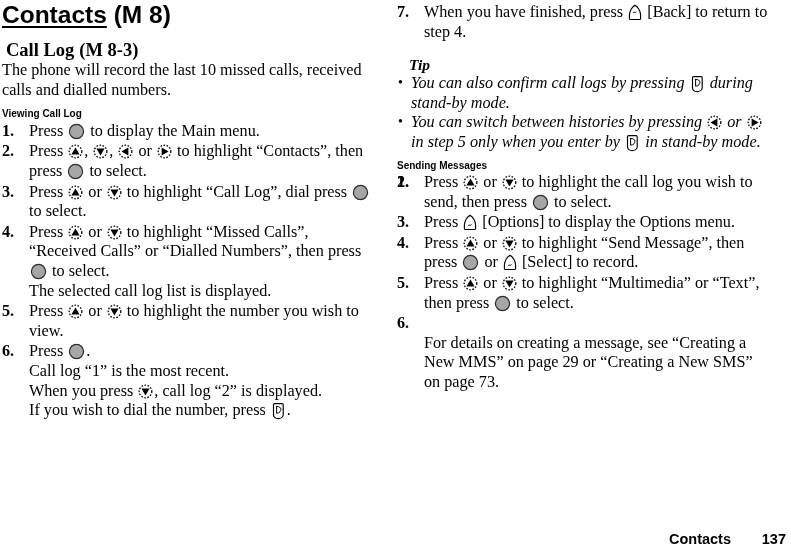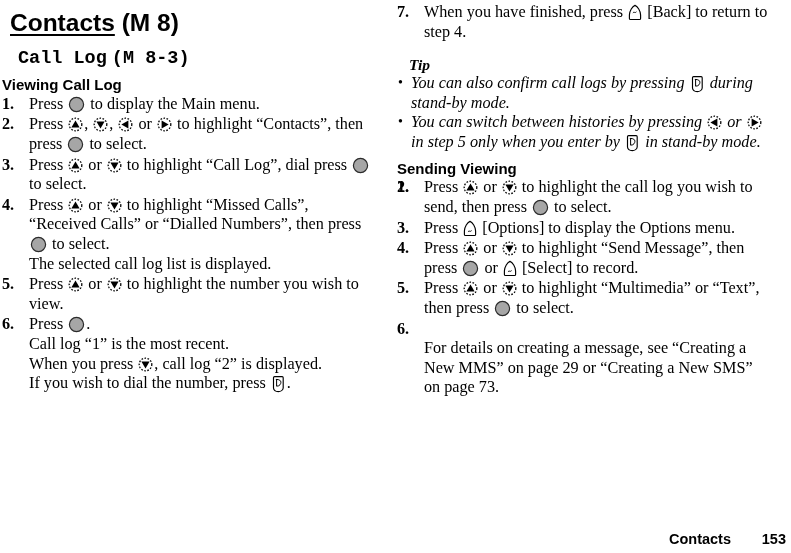--- a/index.html
+++ b/index.html
@@ -26,44 +26,44 @@
   }
   .col-left  { left: 2px; }
   .col-right { left: 397px; }
 
   
   .h1 {
     font-family: "Liberation Sans", "DejaVu Sans", sans-serif;
     font-weight: bold;
     font-size: 24.5px;
     line-height: 1.05;
-    margin: 8px;
+    margin: 0;
     padding-top: 2px;
     white-space: nowrap;
   }
   .h1 .ul {
     text-decoration: underline;
     text-underline-offset: 3px;
   }
   .h1 .sfx { font-weight: bold; }
 
   .h2 {
-    font-family: Liberation Mono, monospace;
+    font-family: Liberation Serif, serif;
     font-weight: bold;
     font-size: 18.5px;
     line-height: 1.05;
-    margin: 13px 0 1px 16px;
+    margin: 13px 0 1px 4px;
     white-space: nowrap;
   }
   .h2 .sfx { padding-left: 5px; }
 
   .h3 {
     font-family: "Liberation Sans", "DejaVu Sans", sans-serif;
     font-weight: bold;
-    font-size: 15px;
+    font-size: 10px;
     line-height: 1.05;
     margin: 9px 0 2px 0;
   }
   .h3.tight { margin-top: 8px; }
 
   .tip-h {
     font-family: "Liberation Serif", "DejaVu Serif", serif;
     font-weight: bold;
     font-style: italic;
     font-size: 15.5px;
@@ -157,20 +157,21 @@
 <body>
 
 <div class="page">
 
   <div class="col col-left">
 
     <h1 class="h1"><span class="ul">Contacts</span> <span class="sfx">(M 8)</span></h1>
 
     <h2 class="h2"><span>Call Log</span><span class="sfx">(M 8-3)</span></h2>
 
+    <p class="body">The phone will record the last 10 missed calls, received calls and dialled numbers.</p>
 
     <h3 class="h3">Viewing Call Log</h3>
 
     <ol class="steps" id="left-steps">
         <li><span class="num">1.</span><span>Press </span><span class="key" style="vertical-align: -4px;"><svg width="17" height="17" viewBox="0 0 17 17">
               <circle cx="8.5" cy="8.5" r="7.1" fill="#a6a6a6" stroke="#2b2b2b" stroke-width="1.2"></circle>
             </svg></span><span> to display the Main menu.</span></li>
         <li><span class="num">2.</span><span>Press </span><span class="key" style="vertical-align: -3px;"><svg width="15" height="15" viewBox="0 0 15 15">
               <circle cx="7.5" cy="7.5" r="6.3" fill="#ffffff" stroke="#000000" stroke-width="1.3" stroke-dasharray="1.6 1.5"></circle>
               <polygon points="7.5,3.4 11.6,10.4 3.4,10.4" fill="#000000"></polygon>
@@ -245,21 +246,21 @@
               <polygon points="3.4,7.5 10.4,3.4 10.4,11.6" fill="#000000"></polygon>
             </svg></span><span> or </span><span class="key" style="vertical-align: -3px;"><svg width="15" height="15" viewBox="0 0 15 15">
               <circle cx="7.5" cy="7.5" r="6.3" fill="#ffffff" stroke="#000000" stroke-width="1.3" stroke-dasharray="1.6 1.5"></circle>
               <polygon points="11.6,7.5 4.6,3.4 4.6,11.6" fill="#000000"></polygon>
             </svg></span><span> in step 5 only when you enter by </span><span class="key" style="vertical-align: -5px;"><svg width="15" height="18" viewBox="0 0 15 18">
               <path d="M3.6 1.6 C3.0 1.6 2.5 2.1 2.5 2.7 L2.5 13.0 C2.7 15.2 5.0 16.6 7.3 16.6 C9.6 16.6 12.0 15.2 12.2 13.0 L12.2 2.7 C12.2 2.1 11.7 1.6 11.1 1.6 Z" fill="#ffffff" stroke="#000000" stroke-width="1.15" stroke-linejoin="round"></path>
               <path d="M5.6 4.4 L5.6 11.2 C9.0 11.2 9.9 8.6 9.9 7.3 C9.9 5.6 8.4 4.4 5.6 4.4 Z" fill="none" stroke="#000000" stroke-width="1.0" stroke-linejoin="round" stroke-linecap="round"></path>
             </svg></span><span> in stand-by mode.</span></li>
       </ul>
 
-    <h3 class="h3 tight">Sending Viewing</h3>
+    <h3 class="h3 tight">Sending Messages</h3>
 
     <ol class="steps" id="right-steps">
         <li><span class="num">1.</span></li>
         <li><span class="num">2.</span><span>Press </span><span class="key" style="vertical-align: -3px;"><svg width="15" height="15" viewBox="0 0 15 15">
               <circle cx="7.5" cy="7.5" r="6.3" fill="#ffffff" stroke="#000000" stroke-width="1.3" stroke-dasharray="1.6 1.5"></circle>
               <polygon points="7.5,3.4 11.6,10.4 3.4,10.4" fill="#000000"></polygon>
             </svg></span><span> or </span><span class="key" style="vertical-align: -3px;"><svg width="15" height="15" viewBox="0 0 15 15">
               <circle cx="7.5" cy="7.5" r="6.3" fill="#ffffff" stroke="#000000" stroke-width="1.3" stroke-dasharray="1.6 1.5"></circle>
               <polygon points="7.5,11.6 3.4,4.6 11.6,4.6" fill="#000000"></polygon>
             </svg></span><span> to highlight the call log you wish to send, then press </span><span class="key" style="vertical-align: -4px;"><svg width="17" height="17" viewBox="0 0 17 17">
@@ -290,16 +291,16 @@
             </svg></span><span> to highlight “Multimedia” or “Text”, then press </span><span class="key" style="vertical-align: -4px;"><svg width="17" height="17" viewBox="0 0 17 17">
               <circle cx="8.5" cy="8.5" r="7.1" fill="#a6a6a6" stroke="#2b2b2b" stroke-width="1.2"></circle>
             </svg></span><span> to select.</span></li>
         <li><span class="num">6.</span><br><span>For details on creating a message, see “Creating a New MMS” on page 29 or “Creating a New SMS” on page 73.</span></li>
       </ol>
 
   </div>
 
   <div class="footer">
     <span class="f-title">Contacts</span>
-    <span class="f-page">153</span>
+    <span class="f-page">137</span>
   </div>
 
 </div>
 
 </body></html>

